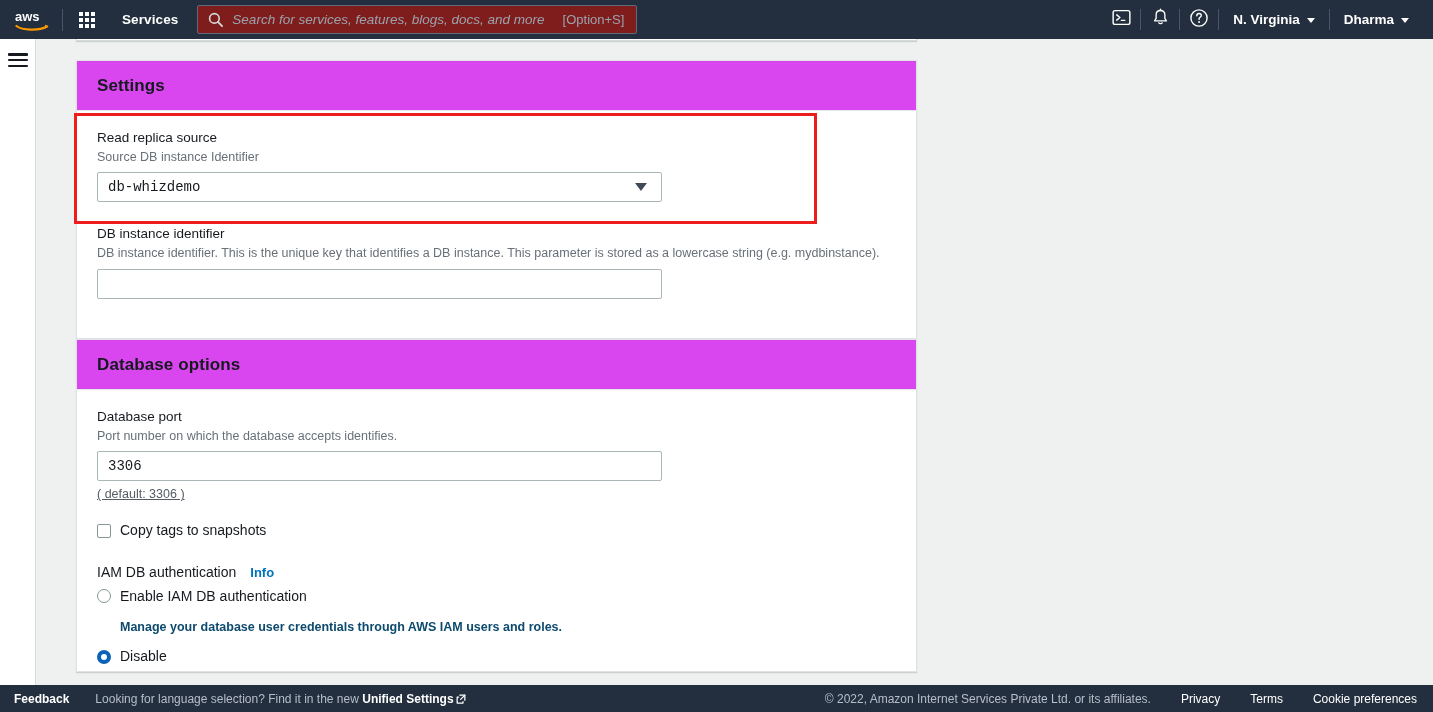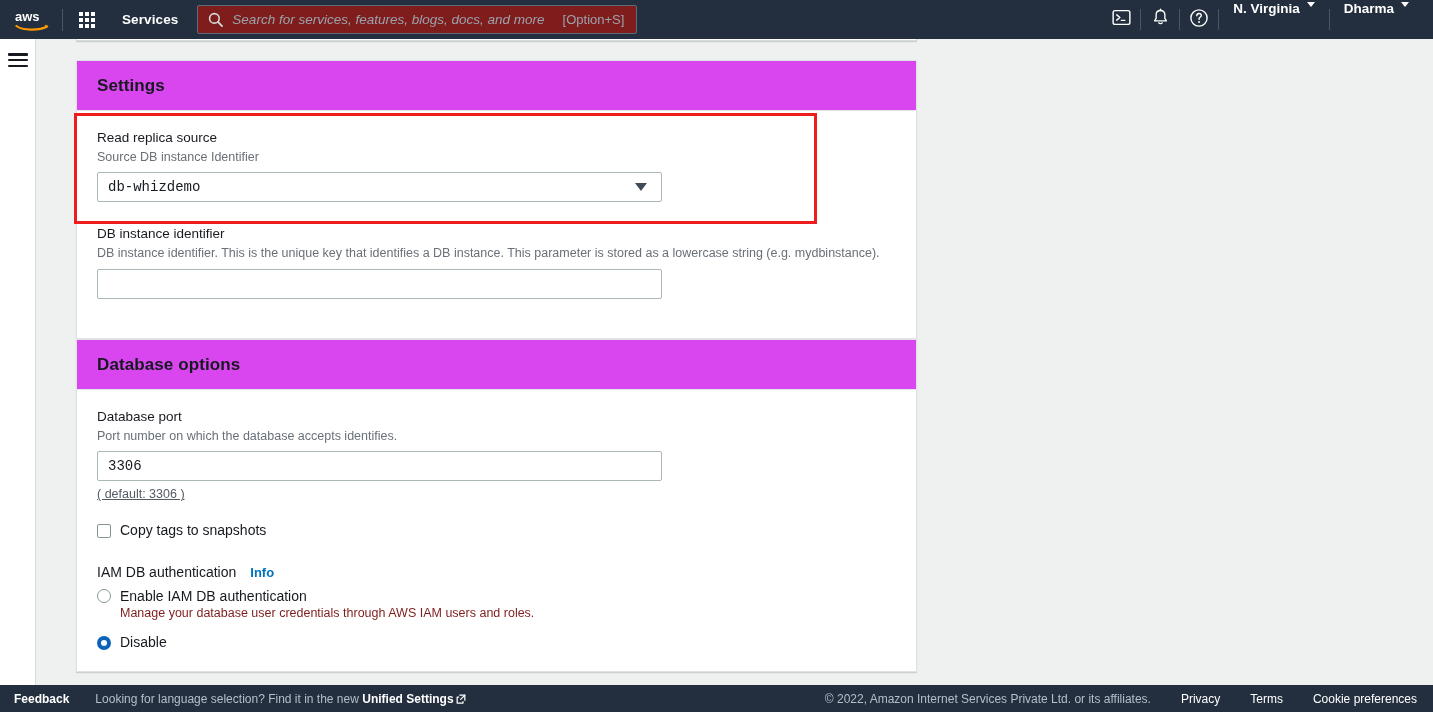--- a/index.html
+++ b/index.html
@@ -79,21 +79,21 @@
     margin-left: auto; display: flex; align-items: center; height: 100%;
     padding-right: 10px;
   }
   .nav-icon-btn {
     width: 38px; height: 39px;
     display: flex; align-items: center; justify-content: center;
     cursor: pointer;
   }
   .nav-sep { width: 1px; height: 21px; background: #48556a; }
   .nav-text-btn {
-    height: 38px; display: flex; align-items: flex-start; gap: 7px;
+    height: 38px; display: flex; align-items: center; gap: 7px;
     padding: 0 14px; cursor: pointer;
     color: #ffffff; font-size: 13.5px; font-weight: bold;
     white-space: nowrap;
   }
   .caret-down {
     width: 0; height: 0;
     border-left: 4.5px solid transparent;
     border-right: 4.5px solid transparent;
     border-top: 5.5px solid #ffffff;
     display: inline-block;
@@ -218,22 +218,22 @@
     width: 14px; height: 14px; flex: none;
     border: 1.5px solid #879596; border-radius: 50%;
     background: #ffffff; margin-top: 2px; cursor: pointer;
     position: relative;
   }
   .rb.checked {
     border-color: #0a63b8; border-width: 4px; background: #ffffff;
   }
   .opt-label { font-size: 14px; color: #16191f; line-height: 1.25; }
   .opt-sub {
-    font-size: 12.5px; color: #7f1d1d;
-    margin-top: 0; line-height: 1.3;
+    font-size: 12.5px; color: #0c4a6e;
+    margin-top: 14px; line-height: 1.3; font-weight: bold;
   }
   .group-label-row {
     display: flex; align-items: baseline; gap: 14px;
     margin-bottom: 7px;
   }
   .group-label { font-size: 14px; color: #16191f; }
   .info-link {
     font-size: 13px; color: #0073bb; font-weight: bold; cursor: pointer;
   }
 

